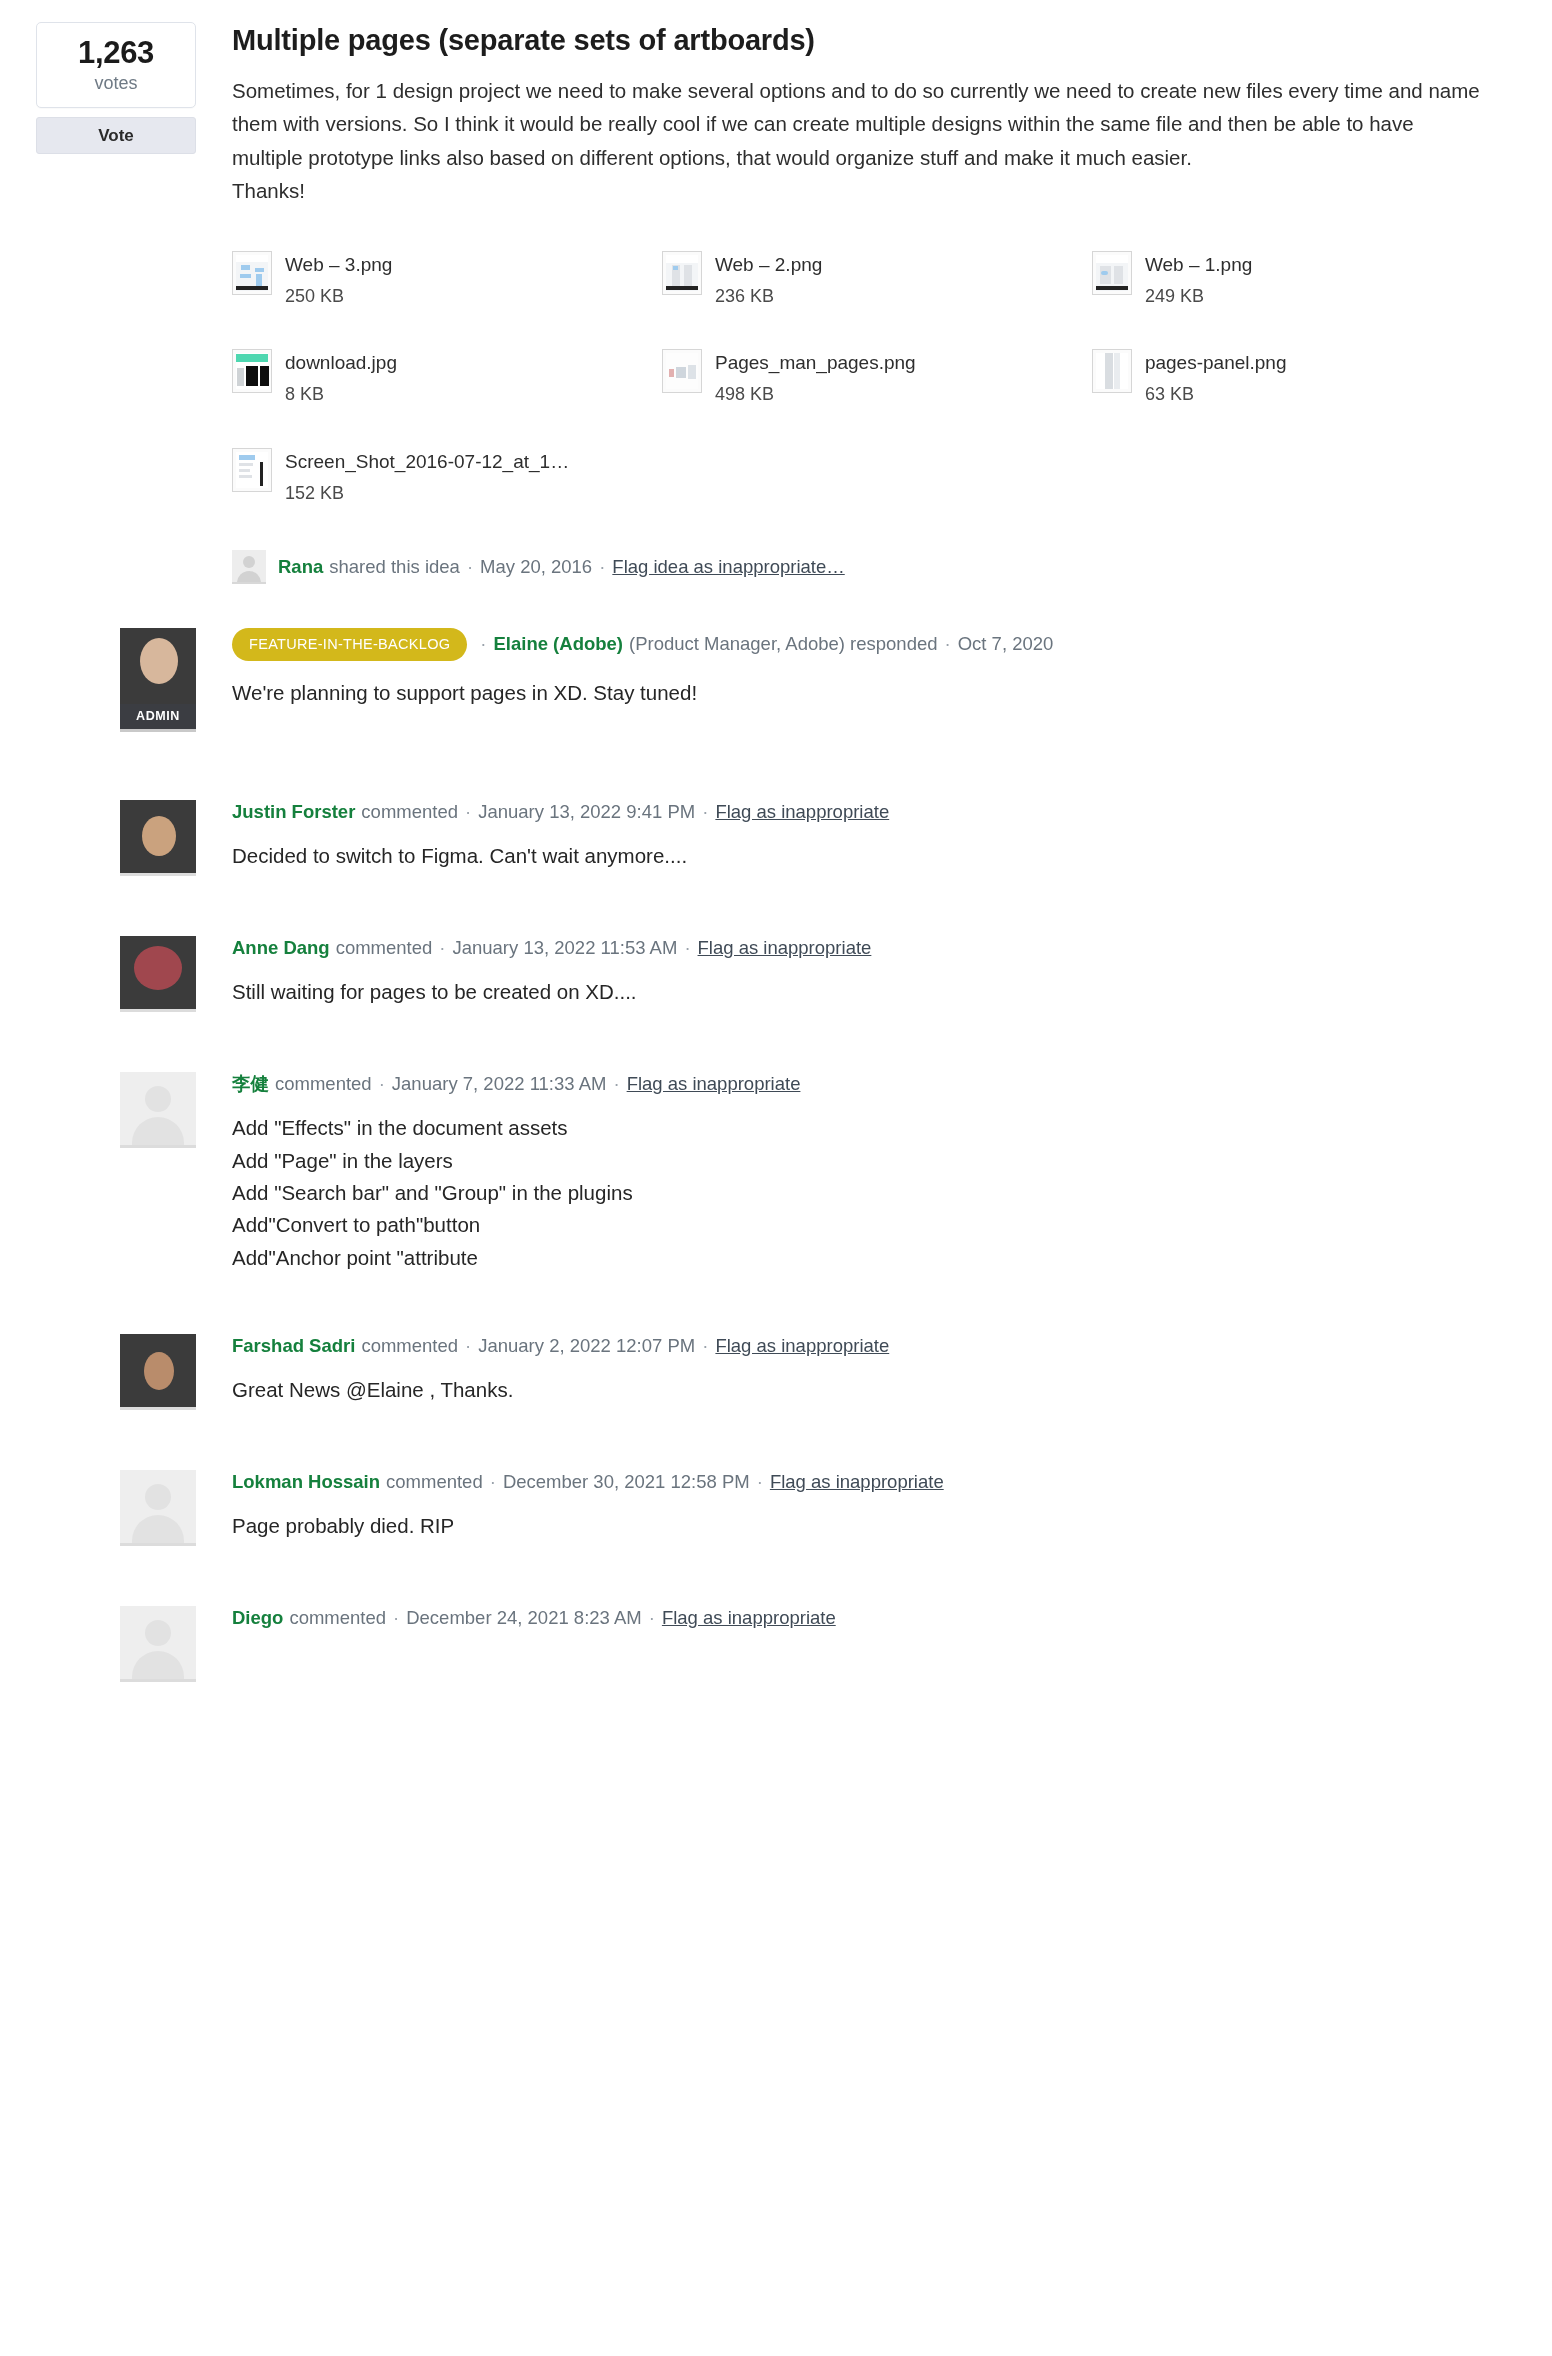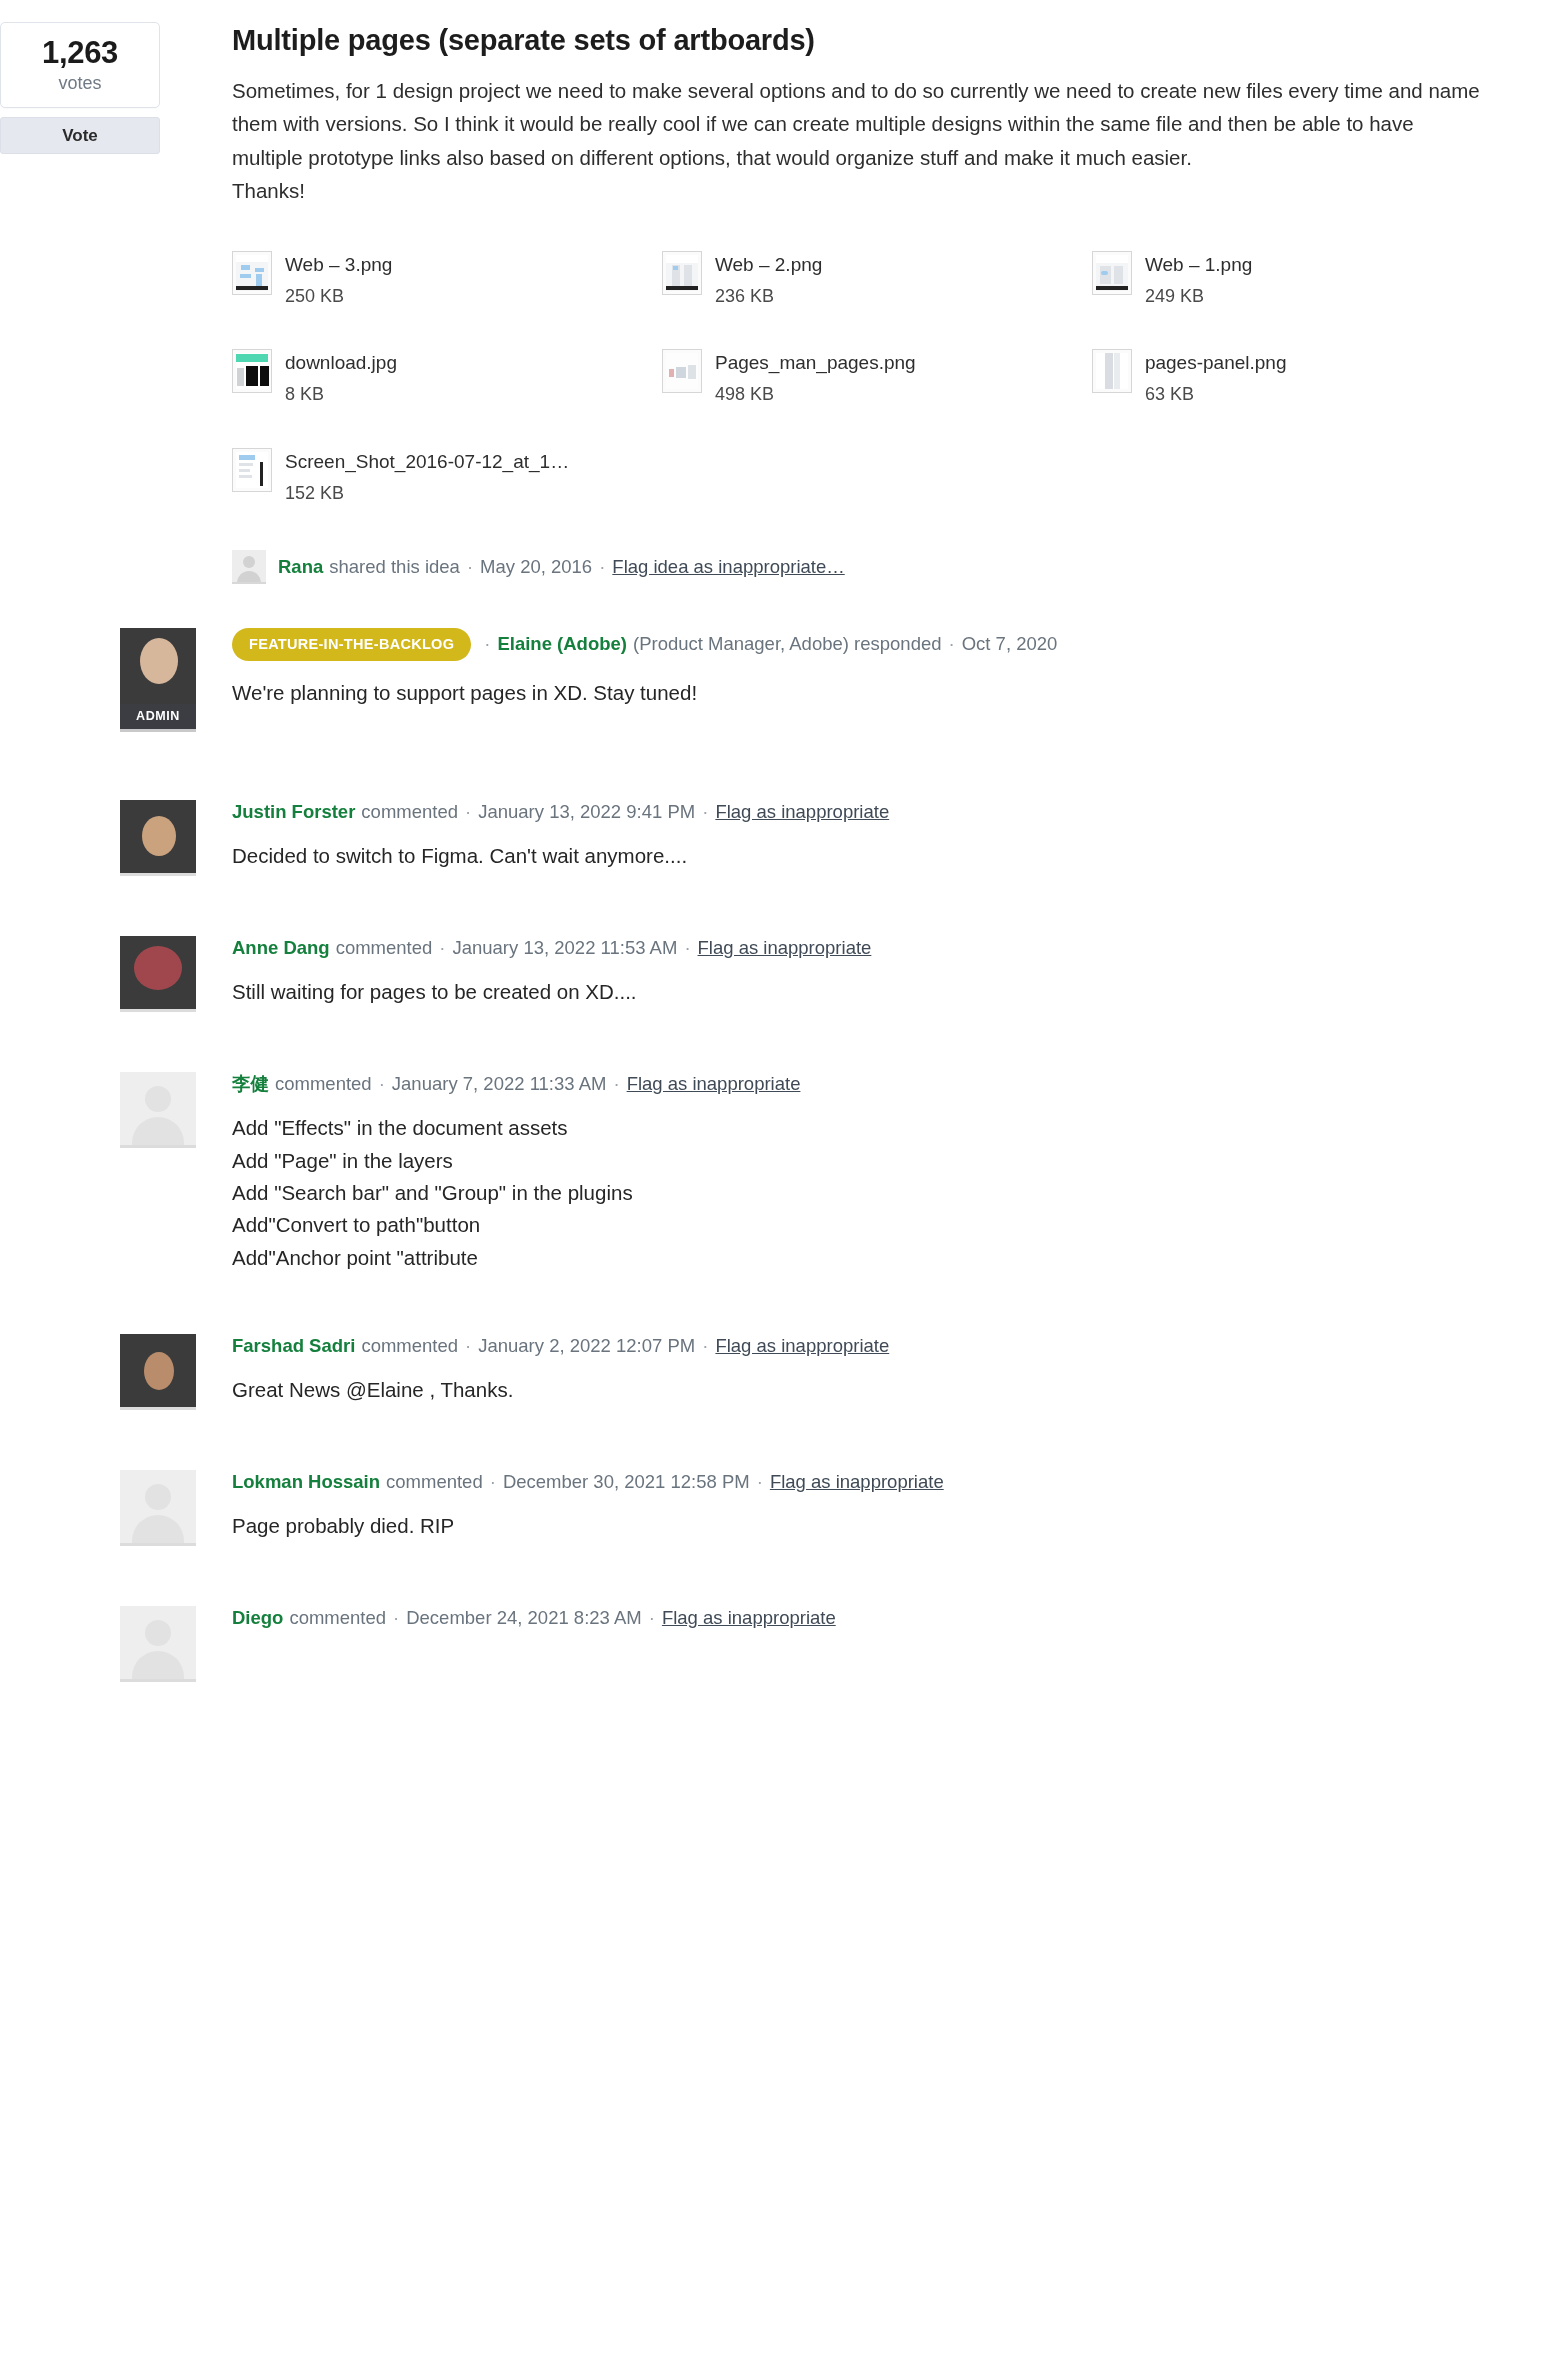--- a/index.html
+++ b/index.html
@@ -10,21 +10,21 @@
     font-family: "Liberation Sans", sans-serif;
     color: #2c2c2c;
     overflow: hidden;
   }
 
   .page { position: relative; width: 1552px; height: 2356px; padding: 0; }
 
   
   .idea-row { display: flex; align-items: flex-start; padding: 22px 0 0 0; }
 
-  .vote-col { width: 232px; flex: 0 0 232px; }
+  .vote-col { width: 232px; flex: 0 0 232px; padding-left: 36px; }
 
   .vote-box {
     width: 160px;
     border: 1px solid #dfe3ea;
     border-radius: 5px;
     background: #ffffff;
     padding: 14px 0 13px 0;
     text-align: center;
     box-shadow: 0 1px 0 rgba(0,0,0,0.02);
   }
@@ -211,21 +211,21 @@
     margin-top: 16px;
   }
   .entry-text p { margin: 0; }
   .entry-text p.gap { margin-top: 34px; }
 
   .status-badge {
     display: inline-block;
     background: #d3b81b;
     color: #ffffff;
     font-size: 14.5px;
-    font-weight: bold;
+    font-weight: normal;
     letter-spacing: 0.3px;
     border-radius: 20px;
     padding: 7px 17px 7px 17px;
     margin-right: 6px;
   }
 
   
   .face1 { background: linear-gradient(160deg,#6b5a47 0%,#9c7c5b 35%,#3c2f26 100%); }
   .face1::after{ content:""; position:absolute; left:22px; top:16px; width:34px;height:40px;border-radius:50%; background:#caa27e; }
   .face2 { background: linear-gradient(150deg,#f0e6e6 0%,#c86d72 40%,#9e3b45 75%,#d8cccc 100%); }

